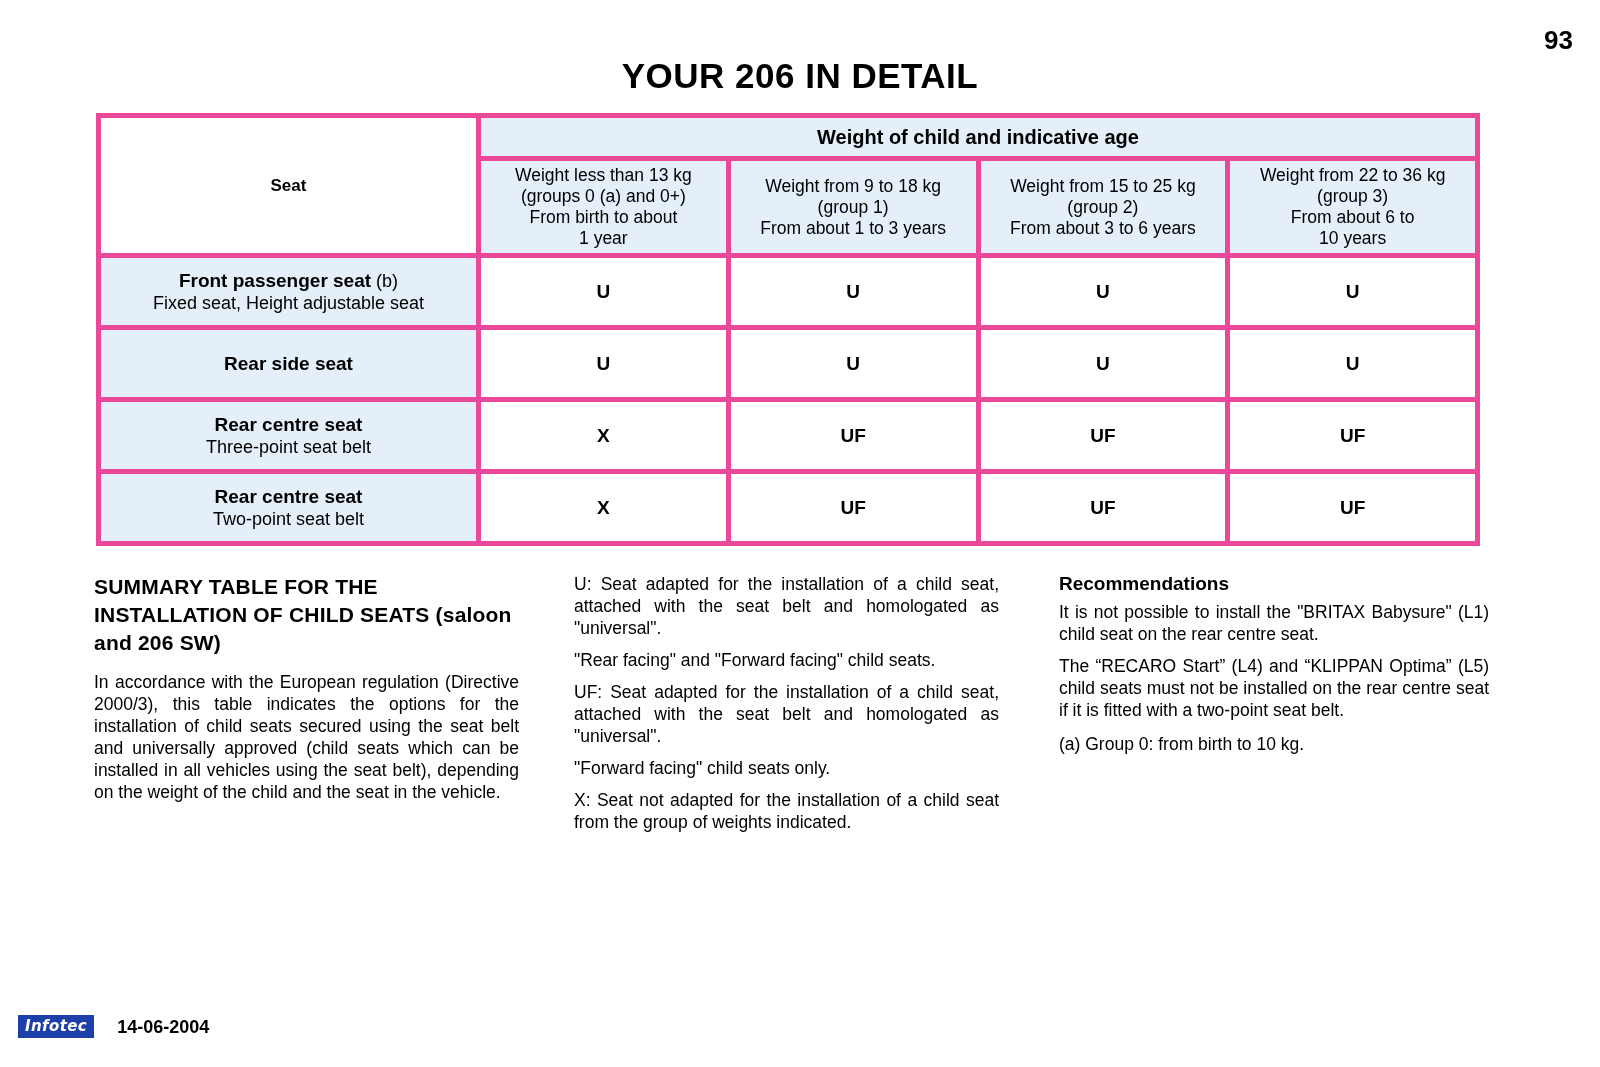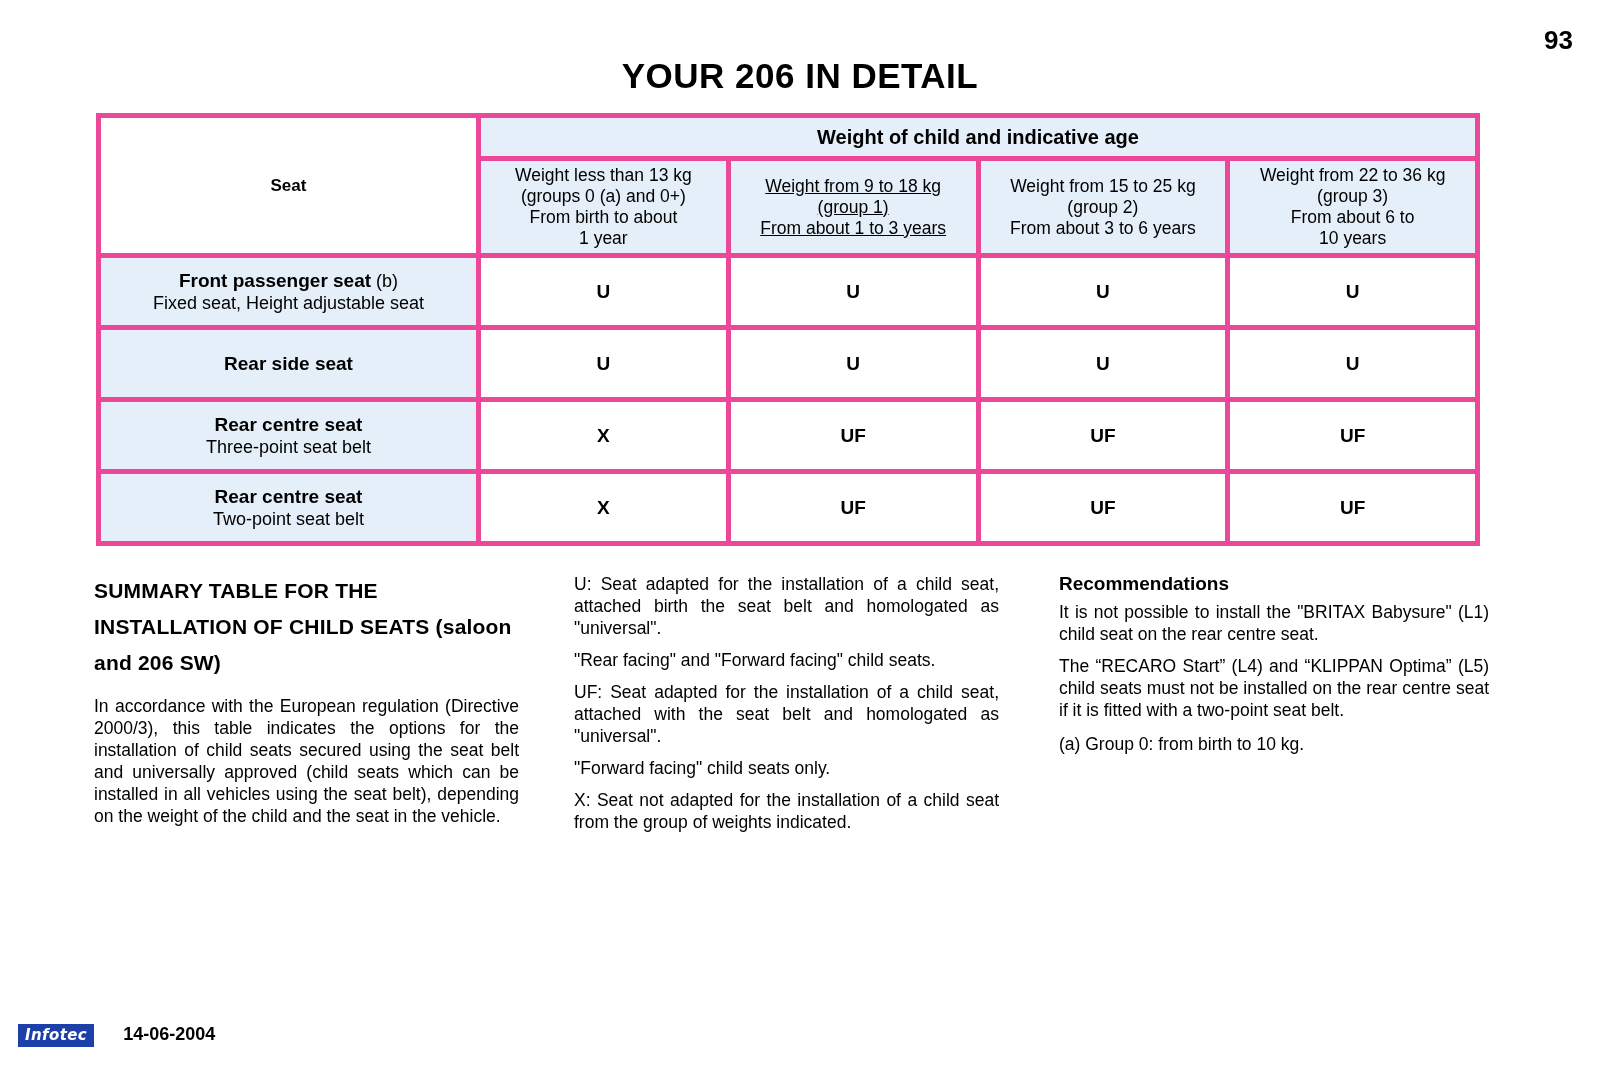--- a/index.html
+++ b/index.html
@@ -94,21 +94,21 @@
   .rowlabel b { font-size: 19px; }
   .valcell {
     text-align: center;
     font-weight: bold;
     font-size: 19px;
     height: 67px;
     background: #ffffff;
   }
   .col-seat { width: 375px; }
   .col-g0 { width: 253px; }
-  .col-g1 { width: 253px; text-decoration: underline; }
+  .col-g1 { width: 253px; }
   .col-g2 { width: 252px; }
   .col-g3 { width: 251px; }
 
   
   .columns {
     position: absolute;
     top: 573px;
     left: 94px;
     width: 1400px;
     display: flex;
@@ -119,45 +119,44 @@
     line-height: 22px;
   }
   .col-1 { width: 425px; padding-right: 55px; }
   .col-2 { width: 425px; padding-right: 60px; }
   .col-3 { width: 430px; }
 
   .col h2 {
     margin: 0 0 14px 0;
     font-size: 21px;
     font-weight: bold;
-    line-height: 36px;
+    line-height: 28px;
     letter-spacing: 0.2px;
   }
   .col h3 {
     margin: 0 0 6px 0;
     font-size: 19px;
     font-weight: bold;
   }
   .col p {
     margin: 0 0 10px 0;
     text-align: justify;
     font-size: 17.5px;
     line-height: 22px;
   }
   .col p.last { margin-bottom: 0; }
   .col p.gap-before { margin-top: 12px; }
 
   
   .footer {
     position: absolute;
     left: 18px;
-    bottom: 20px;
+    bottom: 29px;
     display: flex;
-    align-items: flex-start;
-    gap: 6px;
+    align-items: flex-end;
   }
   .infotec-logo {
     background: #1c3faa;
     color: #ffffff;
     font-family: "DejaVu Sans", sans-serif;
     font-weight: bold;
     font-size: 15px;
     font-style: italic;
     padding: 3px 7px 4px 7px;
     letter-spacing: 0.4px;
@@ -250,21 +249,21 @@
   </div>
 
   <div class="columns">
 
     <div class="col col-1">
       <h2>SUMMARY TABLE FOR THE INSTALLATION OF CHILD SEATS (saloon and 206 SW)</h2>
       <p class="last">In accordance with the European regulation (Directive 2000/3), this table indicates the options for the installation of child seats secured using the seat belt and universally approved (child seats which can be installed in all vehicles using the seat belt), depending on the weight of the child and the seat in the vehicle.</p>
     </div>
 
     <div class="col col-2">
-      <p>U: Seat adapted for the installation of a child seat, attached birth the seat belt and homologated as "universal".</p>
+      <p>U: Seat adapted for the installation of a child seat, attached with the seat belt and homologated as "universal".</p>
       <p>"Rear facing" and "Forward facing" child seats.</p>
       <p>UF: Seat adapted for the installation of a child seat, attached with the seat belt and homologated as "universal".</p>
       <p>"Forward facing" child seats only.</p>
       <p class="last">X: Seat not adapted for the installation of a child seat from the group of weights indicated.</p>
     </div>
 
     <div class="col col-3">
       <h3>Recommendations</h3>
       <p>It is not possible to install the "BRITAX Babysure" (L1) child seat on the rear centre seat.</p>
       <p>The “RECARO Start” (L4) and “KLIPPAN Optima” (L5) child seats must not be installed on the rear centre seat if it is fitted with a two-point seat belt.</p>

